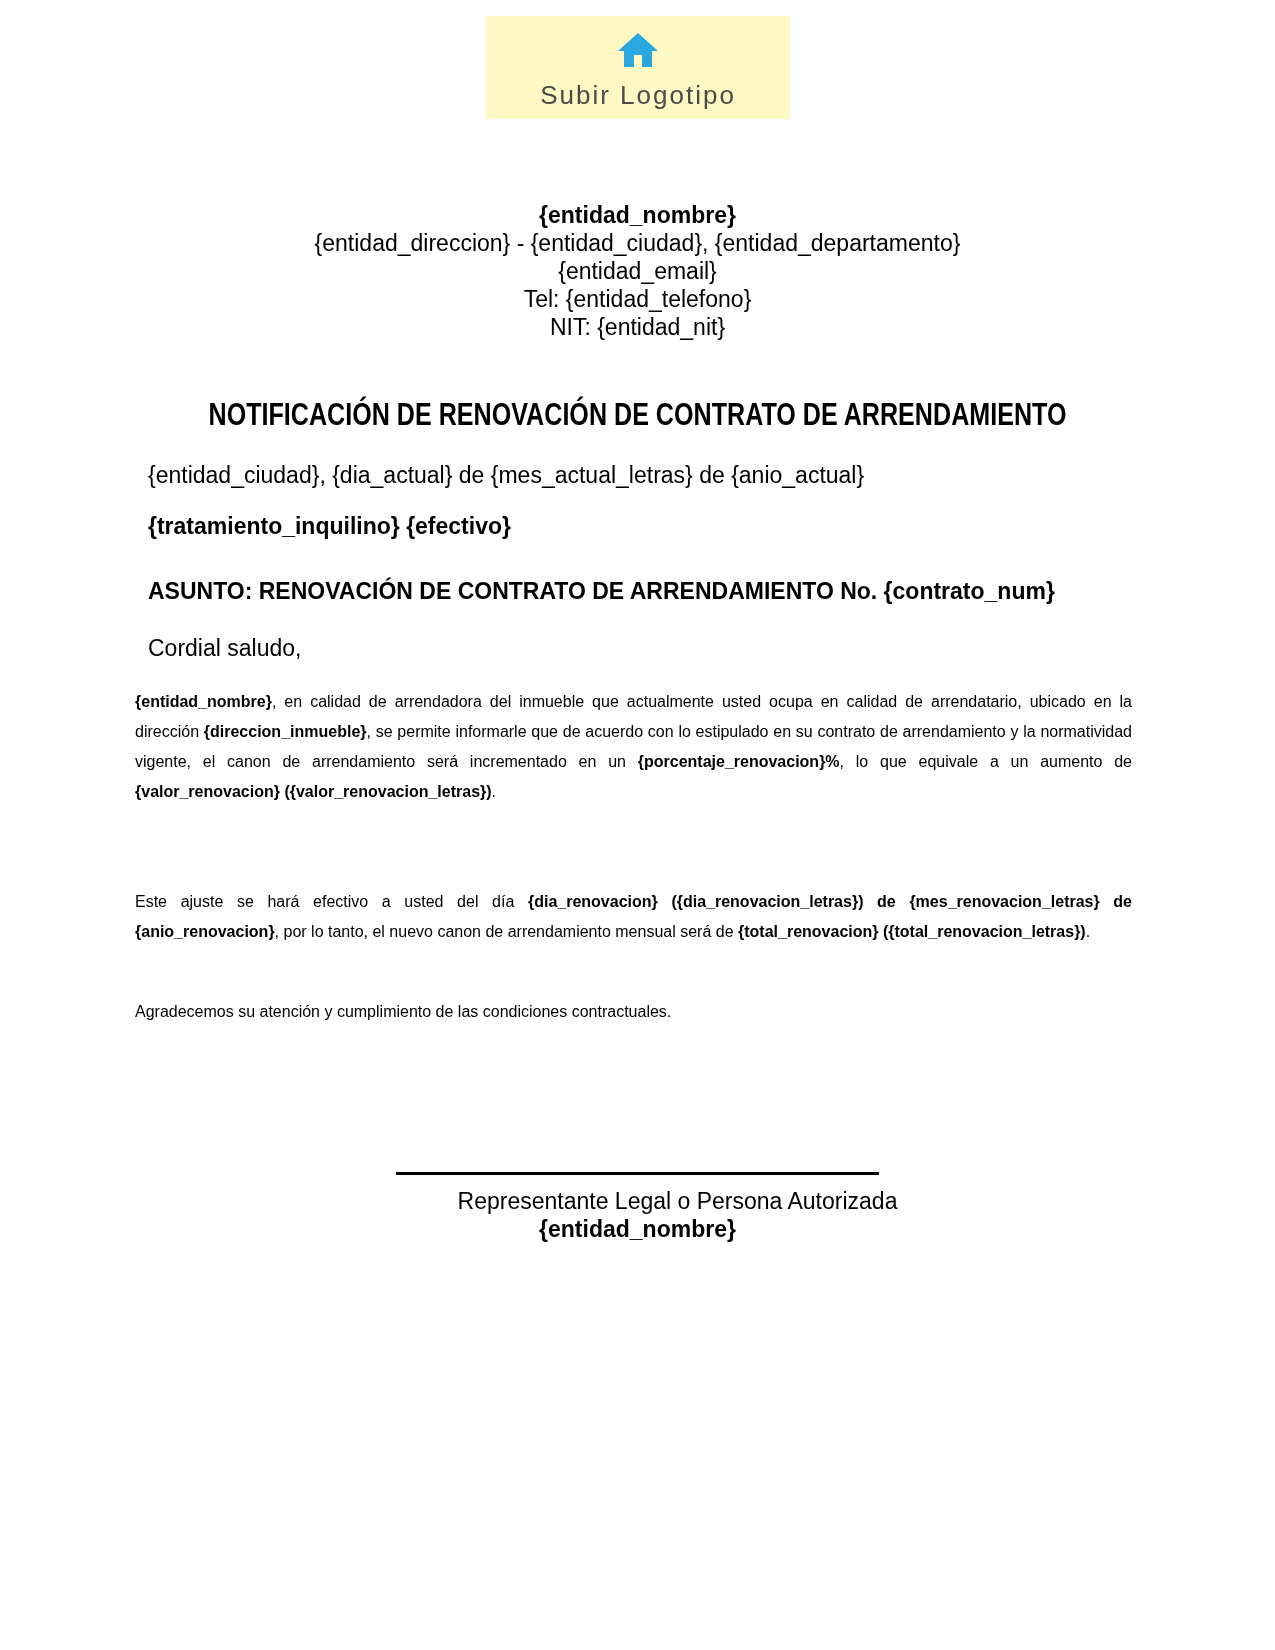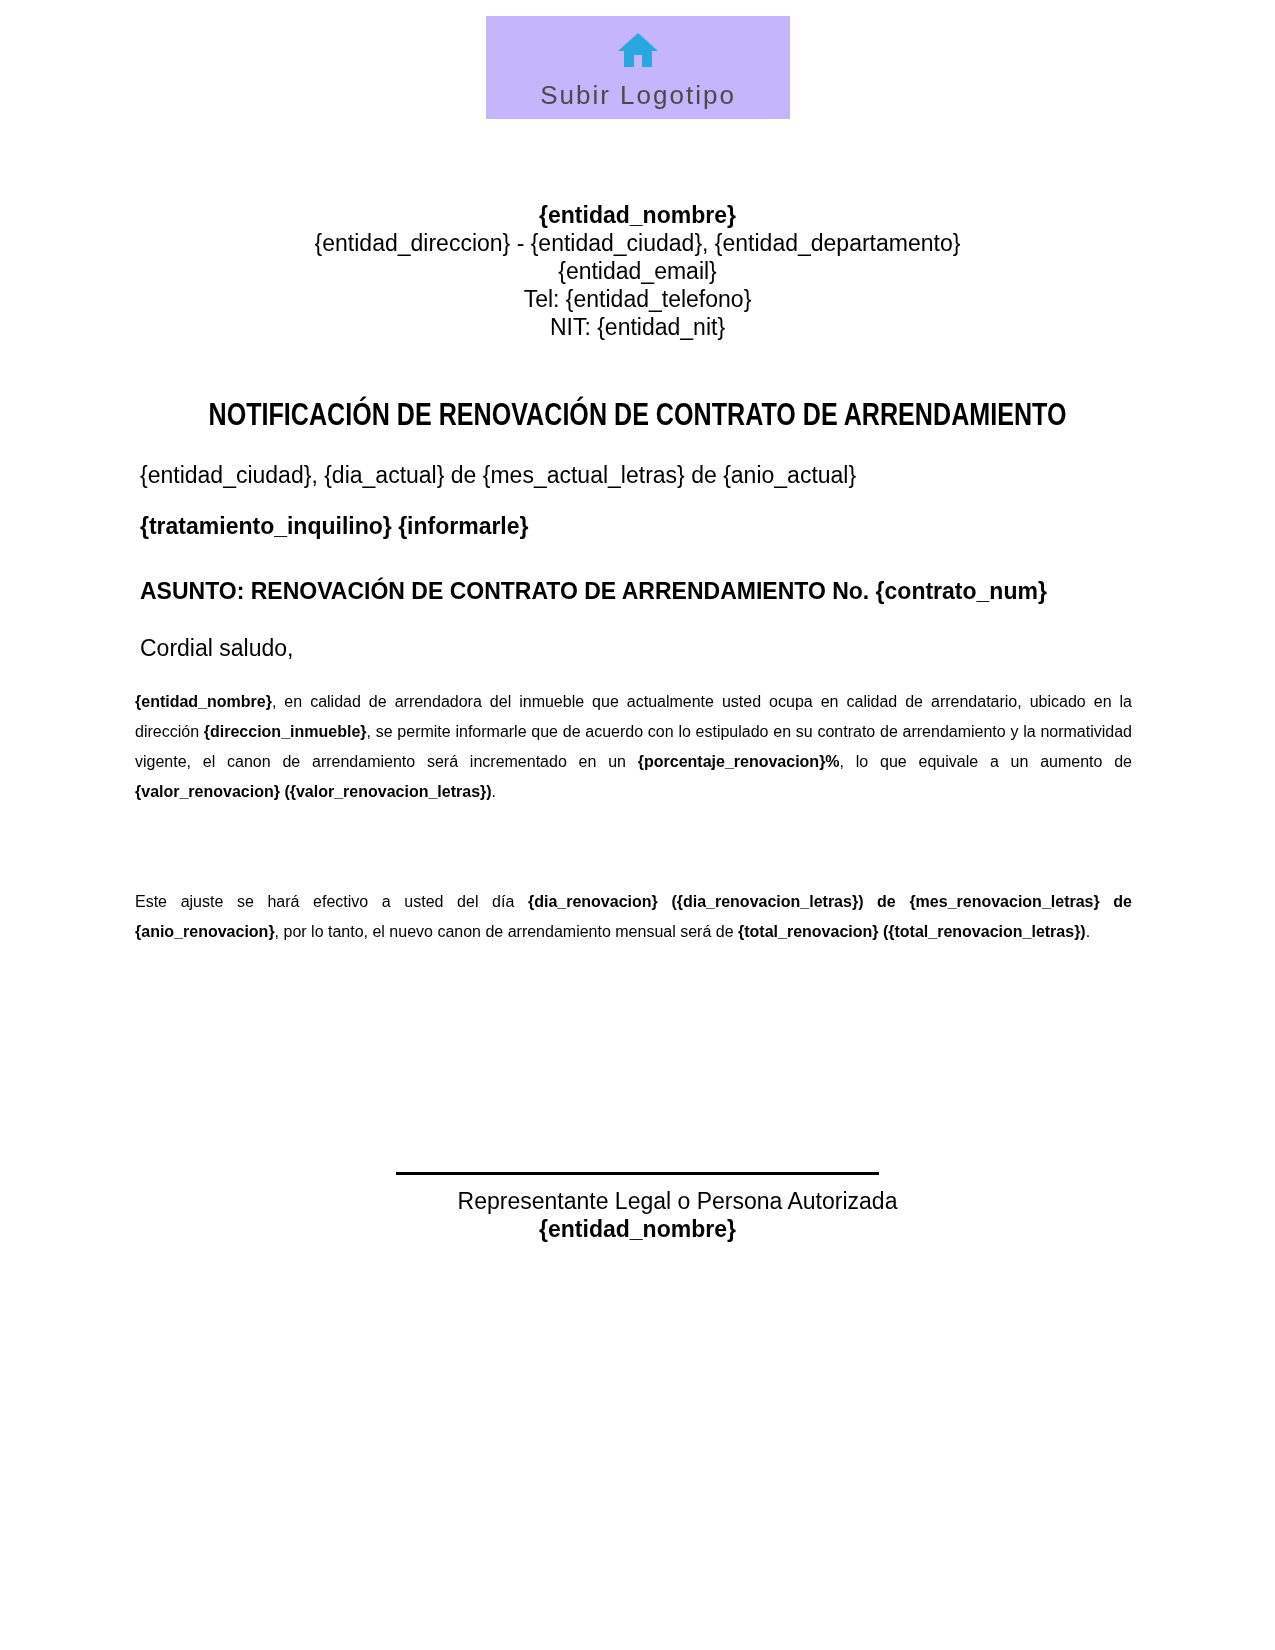--- a/index.html
+++ b/index.html
@@ -53,21 +53,21 @@
     font-weight: bold;
     white-space: nowrap;
     transform: scaleX(0.81);
     transform-origin: 50% 50%;
     line-height: 38px;
   }
 
   
   .line {
     position: absolute;
-    left: 140px;
+    left: 148px;
     width: 997px;
     font-size: 23px;
     line-height: 28px;
   }
   .date-line      { top: 461px; }
   .recipient-line { top: 512px; }
   .subject-line   { top: 577px; }
   .greeting-line  { top: 634px; }
 
   .para {
@@ -104,42 +104,43 @@
     text-align: center;
     font-size: 23px;
     font-weight: bold;
   }
 </style>
 </head>
 <body>
 
 <div class="page" style="background: rgb(255, 255, 255); color: rgb(0, 0, 0);">
 
-  <div class="logo-upload" style="background: #c4b5fd;">
+  <div class="logo-upload" style="background: #fef9c3;">
     <svg viewBox="0 0 24 24" aria-hidden="true" style="fill: rgb(41, 168, 224);">
       <path d="M10 20v-6h4v6h5v-8h3L12 3 2 12h3v8z"></path>
     </svg>
     <span class="logo-label" style="color: rgb(74, 74, 74);">Subir Logotipo</span>
   </div>
 
   <div class="letterhead">
     <div class="bold">{entidad_nombre}</div>
     <div>{entidad_direccion} - {entidad_ciudad}, {entidad_departamento}</div>
     <div>{entidad_email}</div>
     <div>Tel: {entidad_telefono}</div>
     <div>NIT: {entidad_nit}</div>
   </div>
 
   <div class="title">NOTIFICACIÓN DE RENOVACIÓN DE CONTRATO DE ARRENDAMIENTO</div>
 
   <div class="line date-line">{entidad_ciudad}, {dia_actual} de {mes_actual_letras} de {anio_actual}</div>
-  <div class="line bold recipient-line">{tratamiento_inquilino} {informarle}</div>
+  <div class="line bold recipient-line">{tratamiento_inquilino} {efectivo}</div>
   <div class="line greeting-line">Cordial saludo,</div>
   <div class="line bold subject-line">ASUNTO: RENOVACIÓN DE CONTRATO DE ARRENDAMIENTO No. {contrato_num}</div>
 
   <p class="para para-1"><b>{entidad_nombre}</b><span>, en calidad de arrendadora del inmueble que actualmente usted ocupa en calidad de arrendatario, ubicado en la dirección </span><b>{direccion_inmueble}</b><span>, se permite informarle que de acuerdo con lo estipulado en su contrato de arrendamiento y la normatividad vigente, el canon de arrendamiento será incrementado en un </span><b>{porcentaje_renovacion}%</b><span>, lo que equivale a un aumento de </span><b>{valor_renovacion} ({valor_renovacion_letras})</b><span>.</span></p>
   <p class="para para-2"><span>Este ajuste se hará efectivo a usted del día </span><b>{dia_renovacion} ({dia_renovacion_letras}) de {mes_renovacion_letras} de {anio_renovacion}</b><span>, por lo tanto, el nuevo canon de arrendamiento mensual será de </span><b>{total_renovacion} ({total_renovacion_letras})</b><span>.</span></p>
+  <p class="para closing">Agradecemos su atención y cumplimiento de las condiciones contractuales.</p>
 
   <div class="sig-line"></div>
   <div class="sig-role">Representante Legal o Persona Autorizada</div>
   <div class="sig-entity">{entidad_nombre}</div>
 
 </div>
 
 </body></html>

